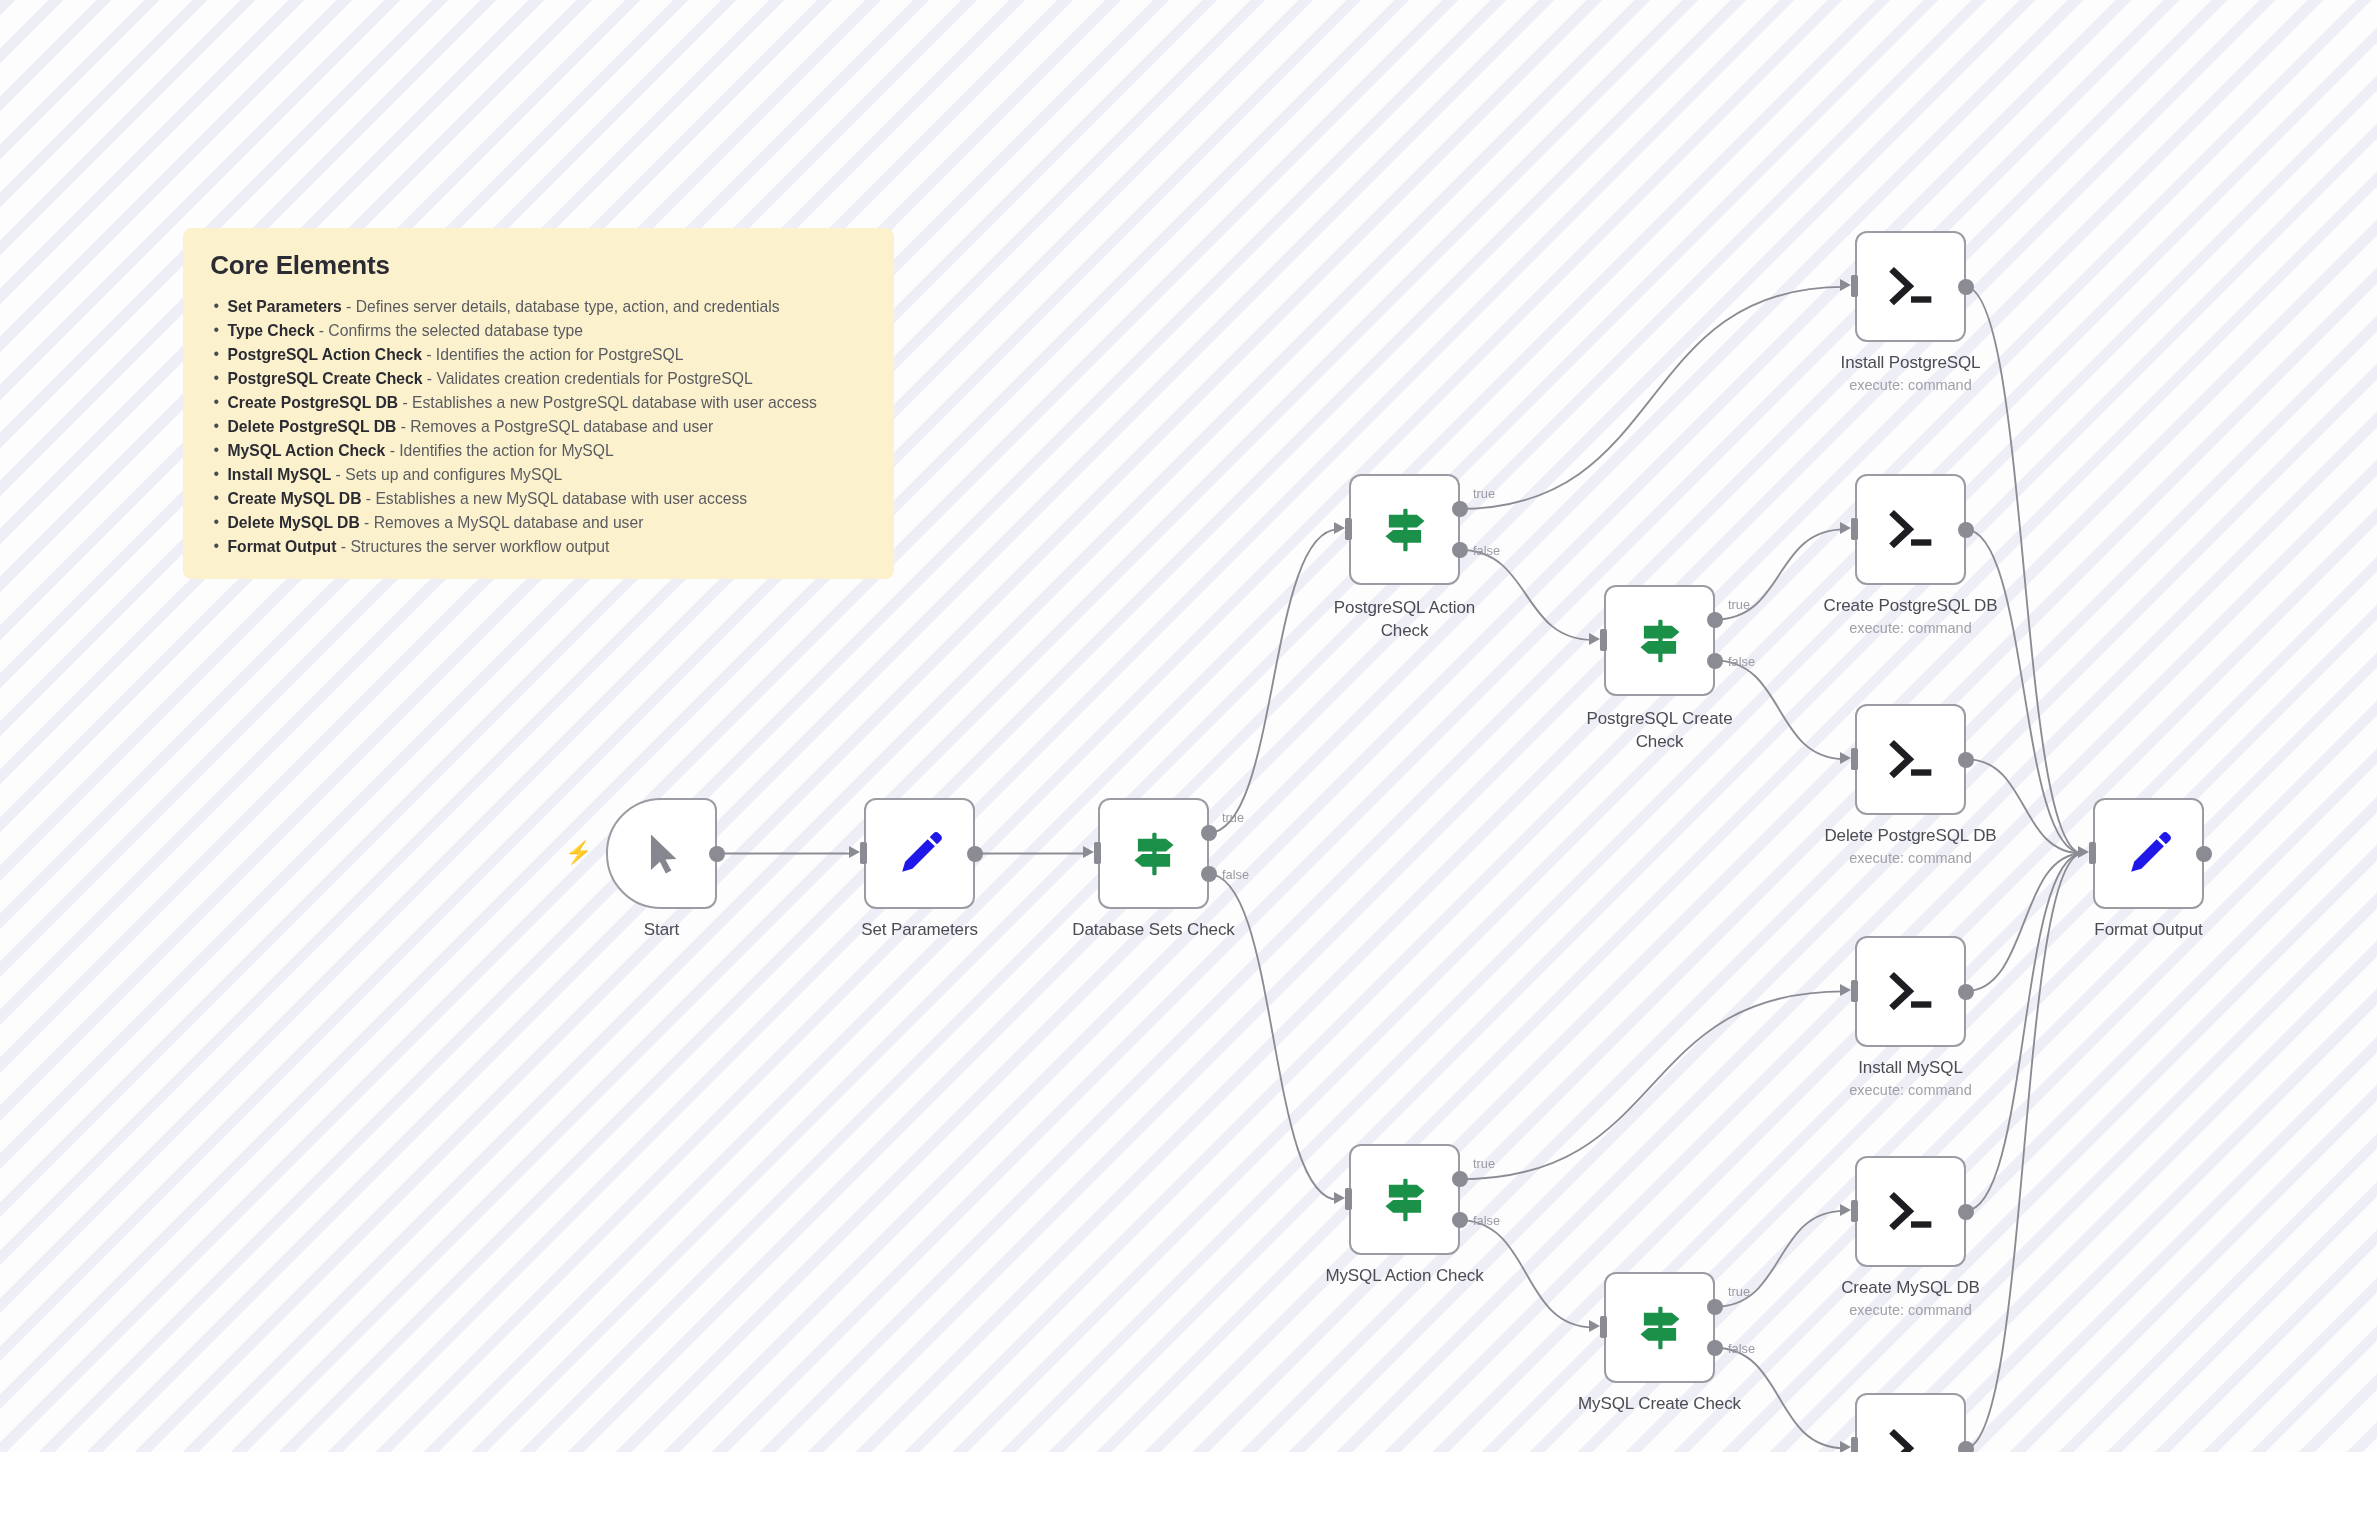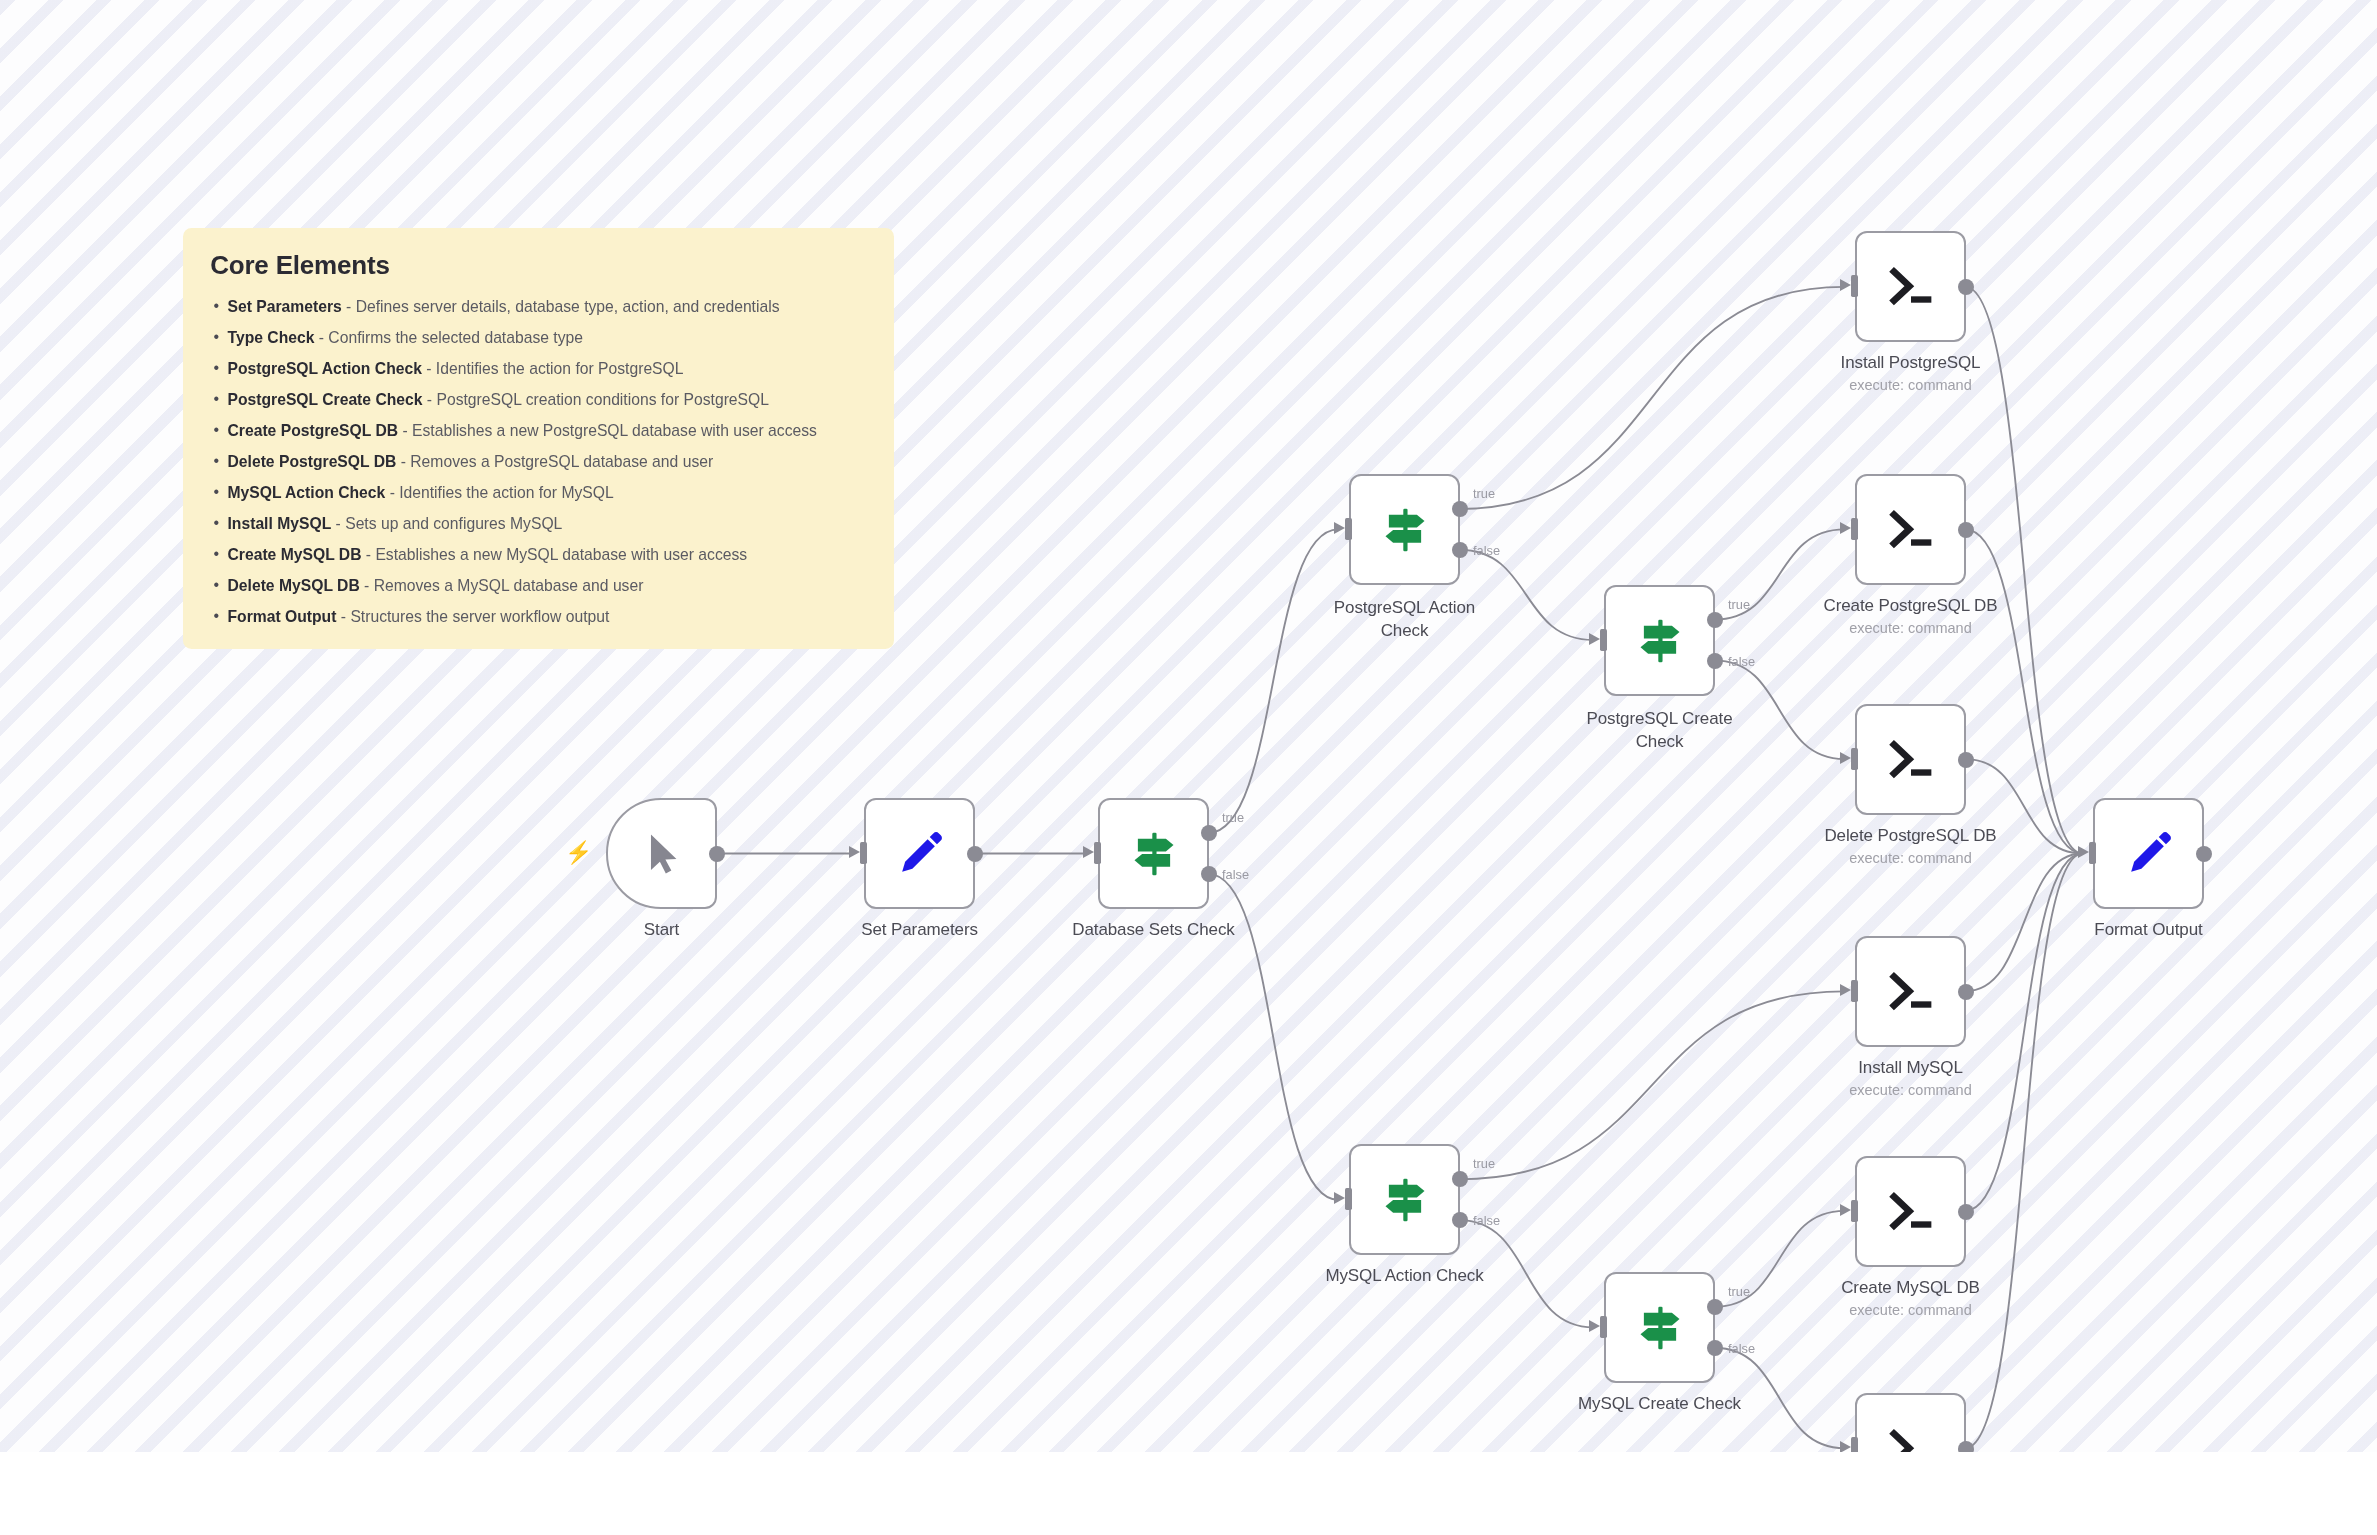--- a/index.html
+++ b/index.html
@@ -50,21 +50,20 @@
     padding: 0;
     list-style: none;
   }
   .sticky-list li {
     position: relative;
     font-size: 15.7px;
     line-height: 24px;
     color: #5a5a62;
     padding-left: 19px;
     white-space: nowrap;
-    margin-top: 7px;
   }
   .sticky-list li::before {
     content: "\2022";
     position: absolute;
     left: 5.1px;
     top: -0.9px;
     color: #4a4a52;
     font-size: 16px;
   }
   .sticky-list b {
@@ -200,21 +199,21 @@
       <path d="M 2310 1423 C 2385.9 1423, 2372.1 1003, 2448 1003" fill="none" stroke="#8b8b94" stroke-width="2.2"></path>
       <path d="M 2310 1702 C 2385.9 1702, 2372.1 1003, 2448 1003" fill="none" stroke="#8b8b94" stroke-width="2.2"></path>
     </svg>
 
   <div class="sticky" id="sticky-note" style="left:183px; top:228px; width:711px;">
     <div class="sticky-title">Core Elements</div>
     <ul class="sticky-list" id="sticky-list">
         <li><b>Set Parameters</b><span> - Defines server details, database type, action, and credentials</span></li>
         <li><b>Type Check</b><span> - Confirms the selected database type</span></li>
         <li><b>PostgreSQL Action Check</b><span> - Identifies the action for PostgreSQL</span></li>
-        <li><b>PostgreSQL Create Check</b><span> - PostgreSQL creation conditions for PostgreSQL</span></li>
+        <li><b>PostgreSQL Create Check</b><span> - Validates creation credentials for PostgreSQL</span></li>
         <li><b>Create PostgreSQL DB</b><span> - Establishes a new PostgreSQL database with user access</span></li>
         <li><b>Delete PostgreSQL DB</b><span> - Removes a PostgreSQL database and user</span></li>
         <li><b>MySQL Action Check</b><span> - Identifies the action for MySQL</span></li>
         <li><b>Install MySQL</b><span> - Sets up and configures MySQL</span></li>
         <li><b>Create MySQL DB</b><span> - Establishes a new MySQL database with user access</span></li>
         <li><b>Delete MySQL DB</b><span> - Removes a MySQL database and user</span></li>
         <li><b>Format Output</b><span> - Structures the server workflow output</span></li>
       </ul>
   </div>
 

